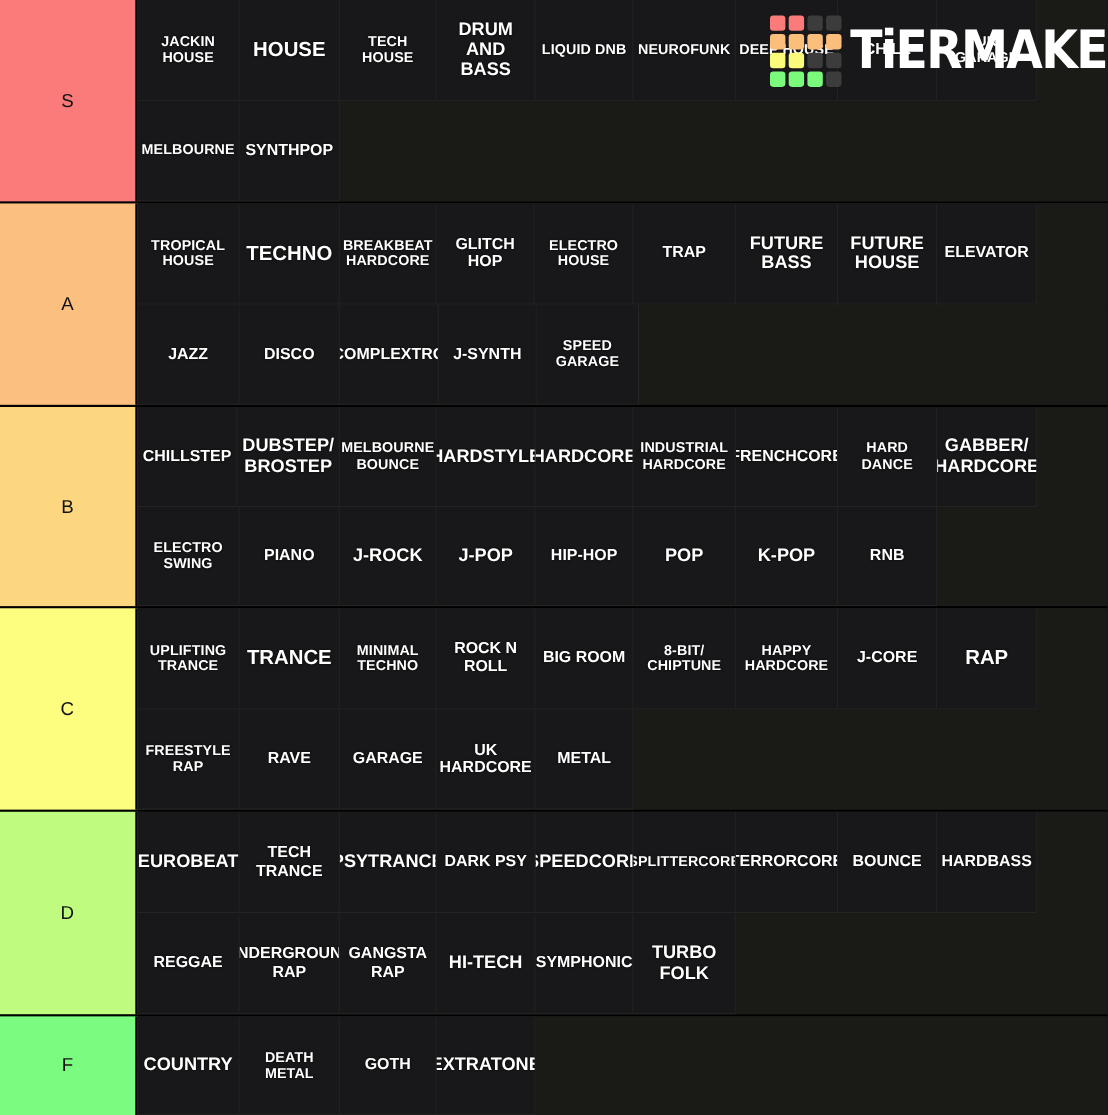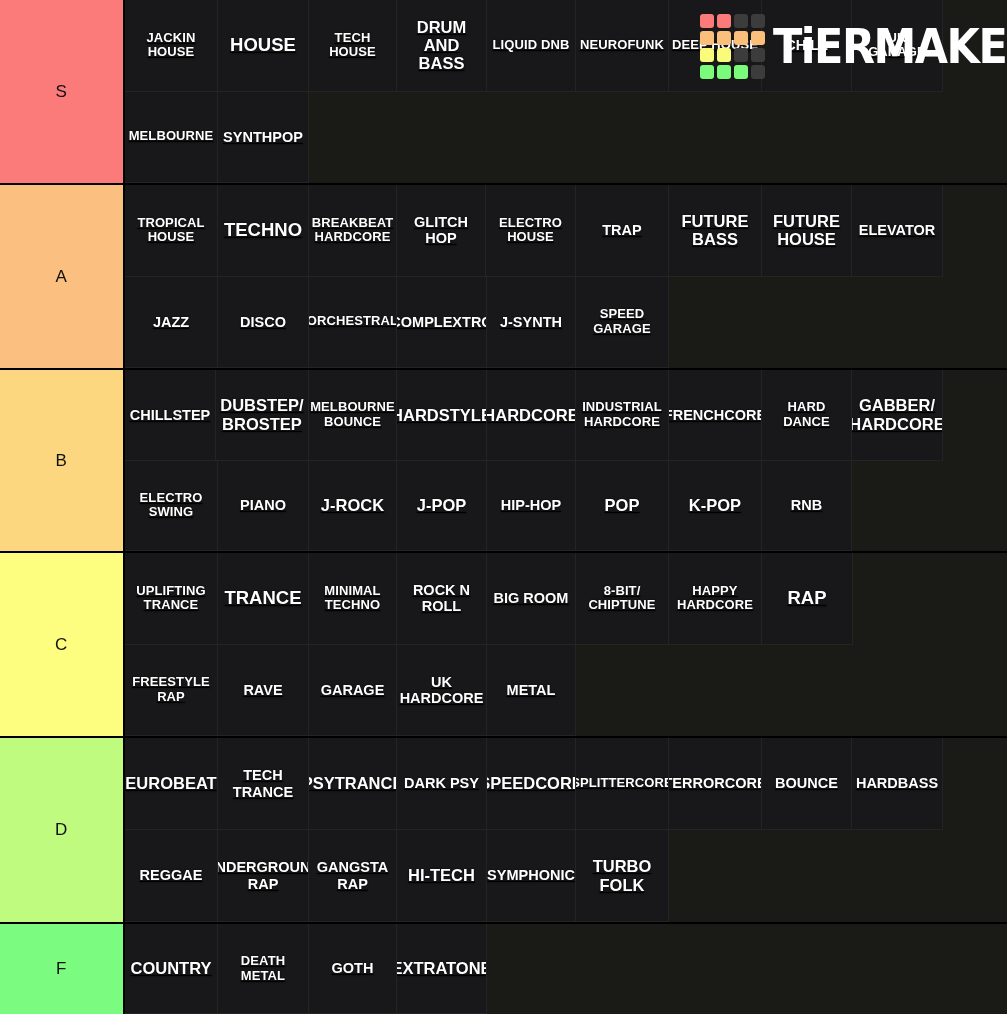--- a/index.html
+++ b/index.html
@@ -60,21 +60,20 @@
     background: #1a1a17;
     box-sizing: border-box;
   }
 
   .tier-line {
     display: flex;
     flex-direction: row;
     align-items: stretch;
     flex: 1 1 0;
     box-sizing: border-box;
-    text-decoration: underline;
   }
 
   .tile {
     background: #18181a;
     border-right: 1px solid #242424;
     border-bottom: 1px solid #242424;
     display: flex;
     align-items: center;
     justify-content: center;
     text-align: center;
@@ -170,21 +169,20 @@
           <div class="tile fs-l" style="width: 93px; min-width: 93px; flex: 0 0 93px;">FUTURE
 BASS</div>
           <div class="tile fs-l" style="width: 90px; min-width: 90px; flex: 0 0 90px;">FUTURE
 HOUSE</div>
           <div class="tile fs-m" style="width: 91px; min-width: 91px; flex: 0 0 91px;">ELEVATOR</div>
           <div class="spacer"></div>
         </div>
         <div class="tier-line">
           <div class="tile fs-m" style="width: 93px; min-width: 93px; flex: 0 0 93px;">JAZZ</div>
           <div class="tile fs-m" style="width: 91px; min-width: 91px; flex: 0 0 91px;">DISCO</div>
-          <div class="tile fs-s" style="width: 88px; min-width: 88px; flex: 0 0 88px;">ORCHESTRAL</div>
           <div class="tile fs-m" style="width: 90px; min-width: 90px; flex: 0 0 90px;">COMPLEXTRO</div>
           <div class="tile fs-m" style="width: 89px; min-width: 89px; flex: 0 0 89px;">J-SYNTH</div>
           <div class="tile fs-s" style="width: 93px; min-width: 93px; flex: 0 0 93px;">SPEED
 GARAGE</div>
           <div class="spacer"></div>
         </div>
       </div>
     </div>
     <div class="tier-row" style="height: 183px;">
       <div class="tier-label" style="background: rgb(253, 215, 127);">B</div>
@@ -228,20 +226,21 @@
 TRANCE</div>
           <div class="tile fs-xl" style="width: 91px; min-width: 91px; flex: 0 0 91px;">TRANCE</div>
           <div class="tile fs-s" style="width: 88px; min-width: 88px; flex: 0 0 88px;">MINIMAL
 TECHNO</div>
           <div class="tile fs-m" style="width: 90px; min-width: 90px; flex: 0 0 90px;">ROCK N ROLL</div>
           <div class="tile fs-m" style="width: 89px; min-width: 89px; flex: 0 0 89px;">BIG ROOM</div>
           <div class="tile fs-s" style="width: 93px; min-width: 93px; flex: 0 0 93px;">8-BIT/
 CHIPTUNE</div>
           <div class="tile fs-s" style="width: 93px; min-width: 93px; flex: 0 0 93px;">HAPPY
 HARDCORE</div>
+          <div class="tile fs-m" style="width: 90px; min-width: 90px; flex: 0 0 90px;">J-CORE</div>
           <div class="tile fs-xl" style="width: 91px; min-width: 91px; flex: 0 0 91px;">RAP</div>
           <div class="spacer"></div>
         </div>
         <div class="tier-line">
           <div class="tile fs-s" style="width: 93px; min-width: 93px; flex: 0 0 93px;">FREESTYLE
 RAP</div>
           <div class="tile fs-m" style="width: 91px; min-width: 91px; flex: 0 0 91px;">RAVE</div>
           <div class="tile fs-m" style="width: 88px; min-width: 88px; flex: 0 0 88px;">GARAGE</div>
           <div class="tile fs-m" style="width: 90px; min-width: 90px; flex: 0 0 90px;">UK HARDCORE</div>
           <div class="tile fs-m" style="width: 89px; min-width: 89px; flex: 0 0 89px;">METAL</div>

